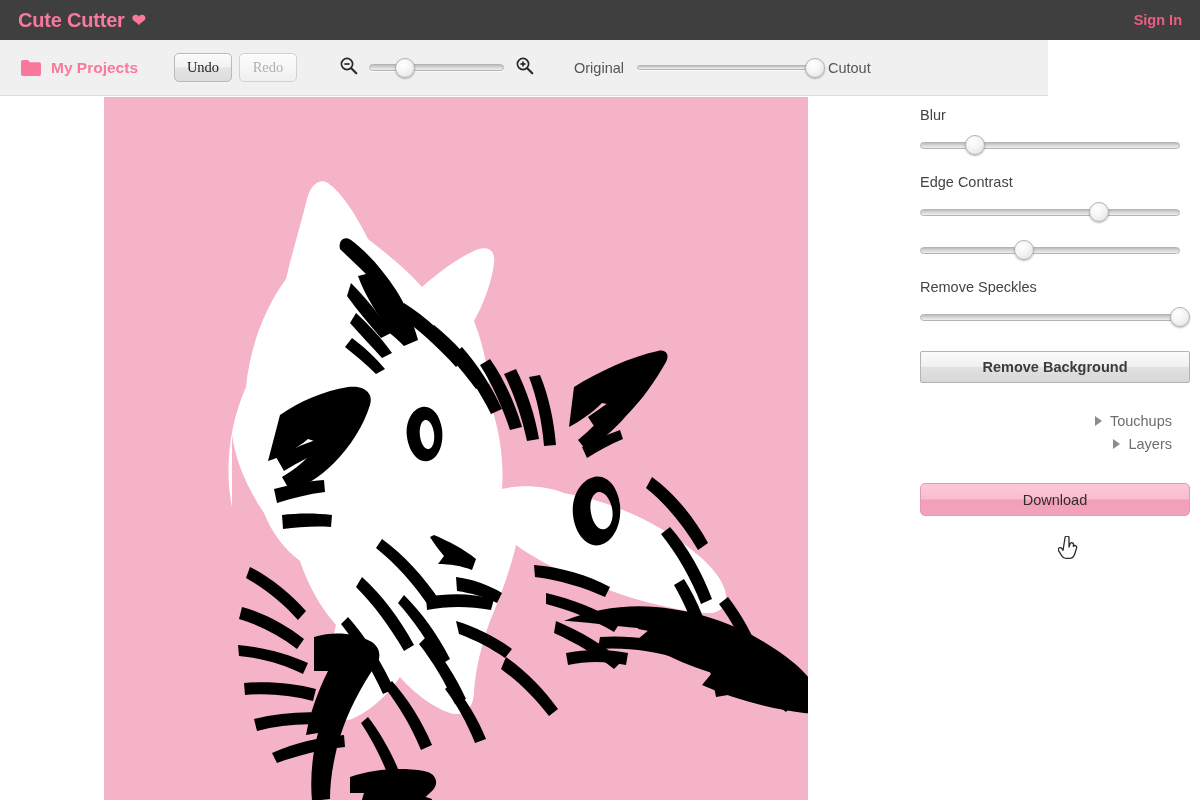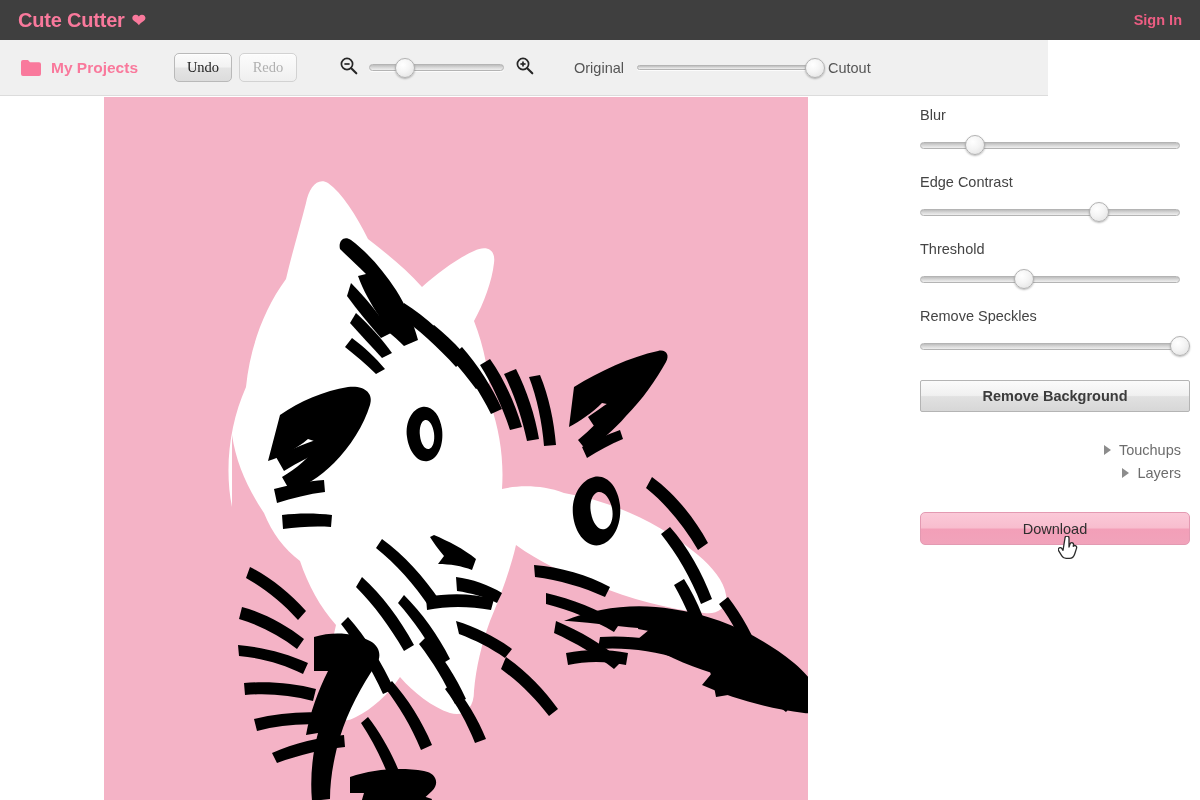--- a/index.html
+++ b/index.html
@@ -137,21 +137,21 @@
     overflow: hidden;
   }
   .canvas-sheet svg { display: block; }
 
   
   .panel {
     position: absolute;
     left: 900px; top: 97px;
     width: 300px; height: 703px;
     background: #ffffff;
-    padding: 10px 19px 0 20px;
+    padding: 10px 28px 0 20px;
   }
   .ctrl { margin-bottom: 20px; }
   .ctrl-label {
     font-size: 14.5px;
     color: #444;
     margin-bottom: 13px;
   }
   .panel-slider { width: 260px; }
 
   .btn-wide {
@@ -362,21 +362,20 @@
 
   <div class="ctrl">
     <div class="ctrl-label">Edge Contrast</div>
     <div class="slider panel-slider">
       <div class="track"></div>
       <div class="thumb" style="left:69%"></div>
     </div>
   </div>
 
   <div class="ctrl">
-    <div class="ctrl-label">Threshold</div>
     <div class="slider panel-slider">
       <div class="track"></div>
       <div class="thumb" style="left:40%"></div>
     </div>
   </div>
 
   <div class="ctrl">
     <div class="ctrl-label">Remove Speckles</div>
     <div class="slider panel-slider">
       <div class="track"></div>

